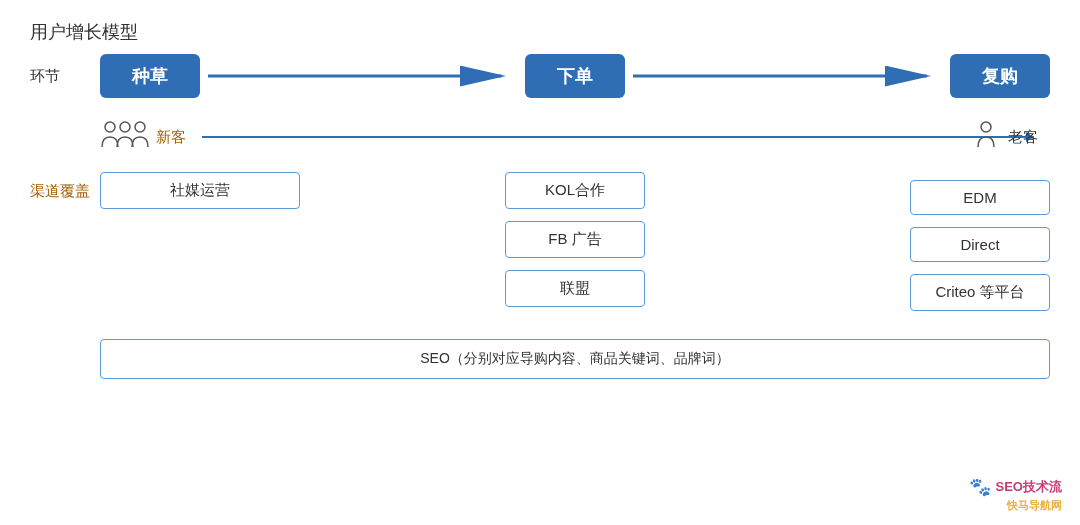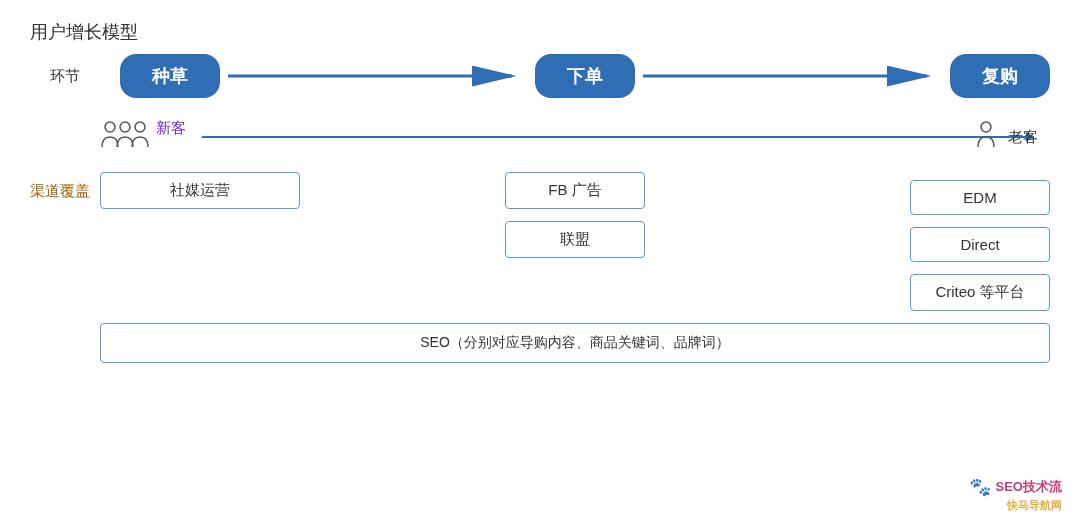--- a/index.html
+++ b/index.html
@@ -33,34 +33,33 @@
       display: flex;
       align-items: center;
       margin-bottom: 14px;
       position: relative;
     }
     .row-label {
       width: 70px;
       font-size: 15px;
       color: #333;
       flex-shrink: 0;
-      margin-left: 20px;
     }
     .row-content {
       flex: 1;
       display: flex;
       align-items: center;
       position: relative;
     }
 
     
     .stage-box {
       background: #2F6DB5;
       color: #fff;
-      border-radius: 16px;
+      border-radius: 6px;
       padding: 10px 28px;
       font-size: 18px;
       font-weight: bold;
       min-width: 100px;
       text-align: center;
     }
 
     
     .arrow-right {
       display: flex;
@@ -86,24 +85,24 @@
       flex-shrink: 0;
     }
     .customer-content {
       flex: 1;
       display: flex;
       align-items: center;
       position: relative;
     }
     .customer-new {
       display: flex;
-      align-items: flex-start;
+      align-items: center;
       gap: 6px;
       font-size: 15px;
-      color: #6d28d9;
+      color: #a16207;
     }
     .customer-old {
       display: flex;
       align-items: center;
       gap: 6px;
       font-size: 15px;
       color: #333;
       position: absolute;
       right: 12px;
     }
@@ -158,21 +157,21 @@
       padding: 8px 20px;
       font-size: 15px;
       color: #333;
       text-align: center;
       background: #fff;
       min-width: 140px;
     }
 
     
     .seo-row {
-      margin-top: 12px;
+      margin-top: 28px;
       margin-left: 70px;
       border-radius: 11px;
     }
     .seo-box {
       border: 1.5px solid #5B9BD5;
       border-radius: 4px;
       padding: 10px 20px;
       font-size: 14px;
       color: #333;
       text-align: center;
@@ -320,20 +319,21 @@
 
     <div class="channel-row">
       <div class="channel-label">渠道覆盖</div>
       <div class="channel-content">
 
         <div class="col-left">
           <div class="channel-box">社媒运营</div>
         </div>
 
         <div class="col-middle">
+          <div class="channel-box">KOL合作</div>
           <div class="channel-box">FB 广告</div>
           <div class="channel-box">联盟</div>
         </div>
 
         <div class="col-right">
           <div class="channel-box">EDM</div>
           <div class="channel-box">Direct</div>
           <div class="channel-box">Criteo 等平台</div>
         </div>
       </div>

